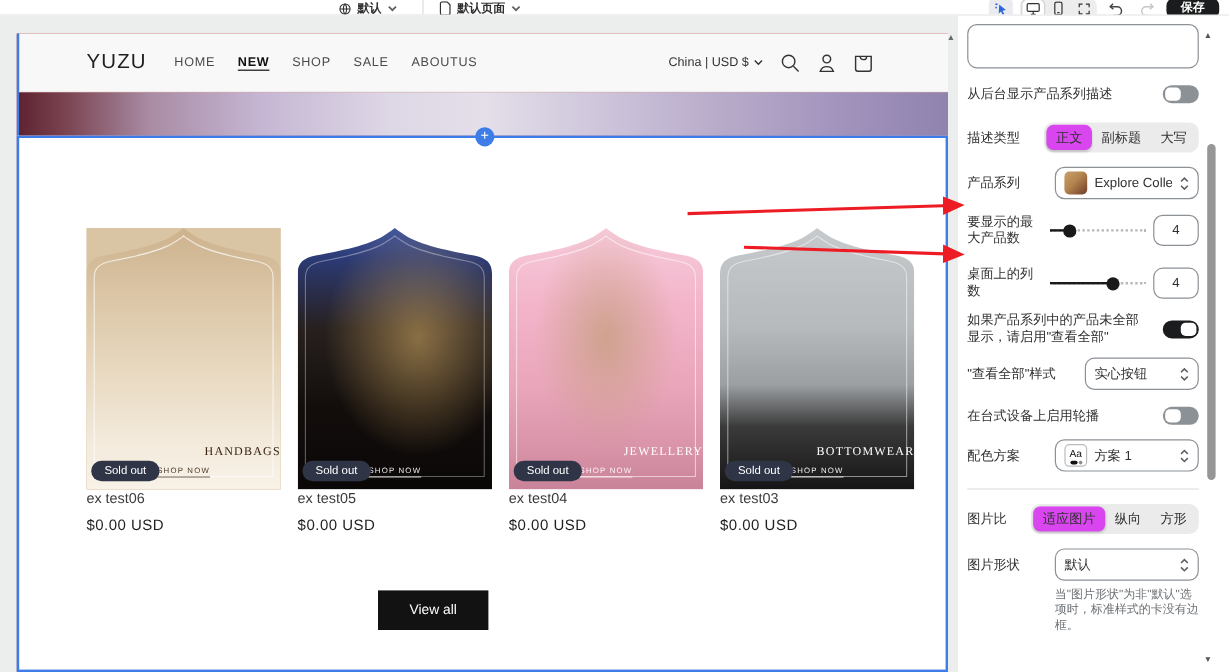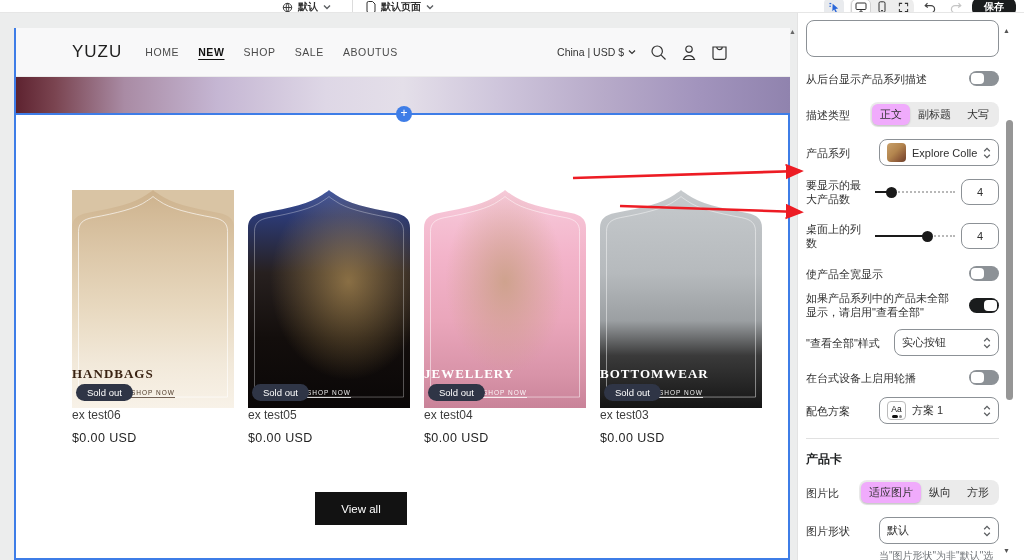--- a/index.html
+++ b/index.html
@@ -58,22 +58,22 @@
   .card-bg2, .card-bg3, .card-bg4 { background:#fff; }
   .arch { position:absolute; inset:0;
     clip-path:path("M0 218 L162 218 L162 38 C162 29 157 25 147 23 C120 18 99 13 88 5 C85 3 82.5 1.5 81 0 C79.5 1.5 77 3 74 5 C63 13 42 18 15 23 C5 25 0 29 0 38 Z"); }
   .arch1 { background:linear-gradient(180deg,#cdb28d 0%,#dcc7a8 28%,#e8d9c0 55%,#f2e9da 80%,#f8f2e8 100%); }
   .arch2 { background:radial-gradient(ellipse at 62% 42%, rgba(205,165,95,.6) 0%, rgba(205,165,95,0) 55%),
            linear-gradient(180deg,#3f55a0 0%,#2c3a74 12%,#27201f 38%,#130e0c 68%,#0a0707 100%); }
   .arch3 { background:radial-gradient(ellipse at 50% 42%, rgba(201,160,132,.85) 0%, rgba(201,160,132,0) 52%),
            linear-gradient(180deg,#f7cbdb 0%,#f3b4ca 30%,#eaa6bb 60%,#d893a8 85%,#c98399 100%); }
   .arch4 { background:linear-gradient(180deg,#c6cacd 0%,#b6babd 38%,#9b9fa2 60%,#3a3a3a 76%,#151515 100%); }
   .arch-line { position:absolute; inset:0; pointer-events:none; }
-  .card-cat { position:absolute; left:0; right:0; bottom:26px; text-align:left;
-    font-family:"Liberation Serif", serif; font-weight:bold; font-size:13px; letter-spacing:1px; color:#fff; }
+  .card-cat { position:absolute; left:0; right:0; bottom:26px; text-align:right;
+    font-family:"Liberation Serif", serif; font-weight:normal; font-size:10px; letter-spacing:1px; color:#fff; }
   .card1 .card-cat { color:#3a2313; }
   .card-shop { position:absolute; left:0; right:0; bottom:12px; text-align:center;
     font-size:6.5px; letter-spacing:1px; color:rgba(255,255,255,.92); }
   .card-shop span { border-bottom:1px solid rgba(255,255,255,.8); padding-bottom:1px; }
   .card1 .card-shop { color:rgba(58,35,19,.9); }
   .card1 .card-shop span { border-bottom-color:rgba(58,35,19,.7); }
   .badge { position:absolute; left:4px; bottom:7px; background:#2f3546; color:#fff;
     font-size:9.5px; padding:3px 11px; border-radius:10px; }
   .card-title { font-size:12px; color:#3c3c3c; }
   .card-price { margin-top:9px; font-size:12.5px; letter-spacing:.4px; color:#1f1f1f; }
@@ -87,21 +87,21 @@
   .p-input { margin-top:7px; width:193px; height:37px; border:1px solid #8c9196; border-radius:8px; background:#fff; }
   .p-row { display:flex; align-items:center; justify-content:space-between; }
   .p-label { font-size:11px; color:#303030; line-height:14px; }
   .p-head { font-size:12px; font-weight:bold; color:#202223; }
   .toggle { width:30px; height:15px; border-radius:8px; background:#8c9196; position:relative; flex:0 0 auto; }
   .toggle .knob { position:absolute; top:2px; left:2px; width:13px; height:11px; background:#fff; border-radius:4px; }
   .toggle.on { background:#1a1c1d; }
   .toggle.on .knob { left:auto; right:2px; }
   .seg { display:flex; background:#ebebeb; border-radius:8px; padding:2px; font-size:11px; color:#303030; }
   .seg-item { padding:3px 8px; border-radius:6px; white-space:nowrap; }
-  .seg-item.sel { background:#f0abfc; box-shadow:0 1px 2px rgba(0,0,0,.18); }
+  .seg-item.sel { background:#d946ef; box-shadow:0 1px 2px rgba(0,0,0,.18); }
   .select { display:flex; align-items:center; gap:6px; border:1px solid #8c9196; border-radius:8px;
     height:27px; padding:0 7px; font-size:11px; color:#303030; background:#fff; }
   .select .grow { flex:1; white-space:nowrap; overflow:hidden; }
   .thumb { width:19px; height:19px; border-radius:4px; flex:0 0 auto;
     background:linear-gradient(135deg,#c9a06a 0%,#b3854e 45%,#8f5c3a 75%,#6e3f2a 100%); }
   .swatch { width:19px; height:19px; border:1px solid #bbb; border-radius:4px; flex:0 0 auto;
     display:flex; flex-direction:column; align-items:center; justify-content:center; font-size:8.5px; color:#111; }
   .swatch .bar { display:flex; gap:1px; margin-top:1px; }
   .swatch .bar i { display:block; width:6px; height:3px; background:#111; border-radius:2px; }
   .swatch .bar u { display:block; width:3px; height:3px; background:#8a8a8a; border-radius:50%; }
@@ -371,37 +371,31 @@
     <div class="p-row mt16">
       <span class="p-label" style="width:62px">桌面上的列数</span>
       <div class="slider">
         <div class="dots"></div>
           <div class="fill" style="width:52px"></div>
           <div class="handle" style="left:47px"></div>
       </div>
       <div class="numbox">4</div>
     </div>
 
-    <div class="p-row mt16">
-      <span class="p-label">使产品全宽显示</span>
-      <div class="toggle">
-          <div class="knob"></div>
-        </div>
-    </div>
 
     <div class="p-row mt10">
       <span class="p-label" style="width:150px">如果产品系列中的产品未全部显示，请启用"查看全部"</span>
       <div class="toggle on">
           <div class="knob"></div>
         </div>
     </div>
 
     <div class="p-row mt10">
       <span class="p-label">"查看全部"样式</span>
-      <div class="select" style="width:105px">
+      <div class="select" style="width:95px">
         <span class="grow">实心按钮</span>
         <span>
           <svg width="8" height="12" viewBox="0 0 8 12" fill="none" stroke="#5c5f62" stroke-width="1.3">
               <path d="M1.2 4.2 L4 1.4 L6.8 4.2 M1.2 7.8 L4 10.6 L6.8 7.8"></path>
             </svg>
         </span>
       </div>
     </div>
 
     <div class="p-row mt14">
@@ -425,21 +419,20 @@
         <span>
           <svg width="8" height="12" viewBox="0 0 8 12" fill="none" stroke="#5c5f62" stroke-width="1.3">
               <path d="M1.2 4.2 L4 1.4 L6.8 4.2 M1.2 7.8 L4 10.6 L6.8 7.8"></path>
             </svg>
         </span>
       </div>
     </div>
 
     <div class="p-divider"></div>
 
-    <div class="p-head mt12">产品卡</div>
 
     <div class="p-row mt12">
       <span class="p-label">图片比</span>
       <div class="seg">
         <span class="seg-item sel">适应图片</span>
         <span class="seg-item">纵向</span>
         <span class="seg-item">方形</span>
       </div>
     </div>
 

